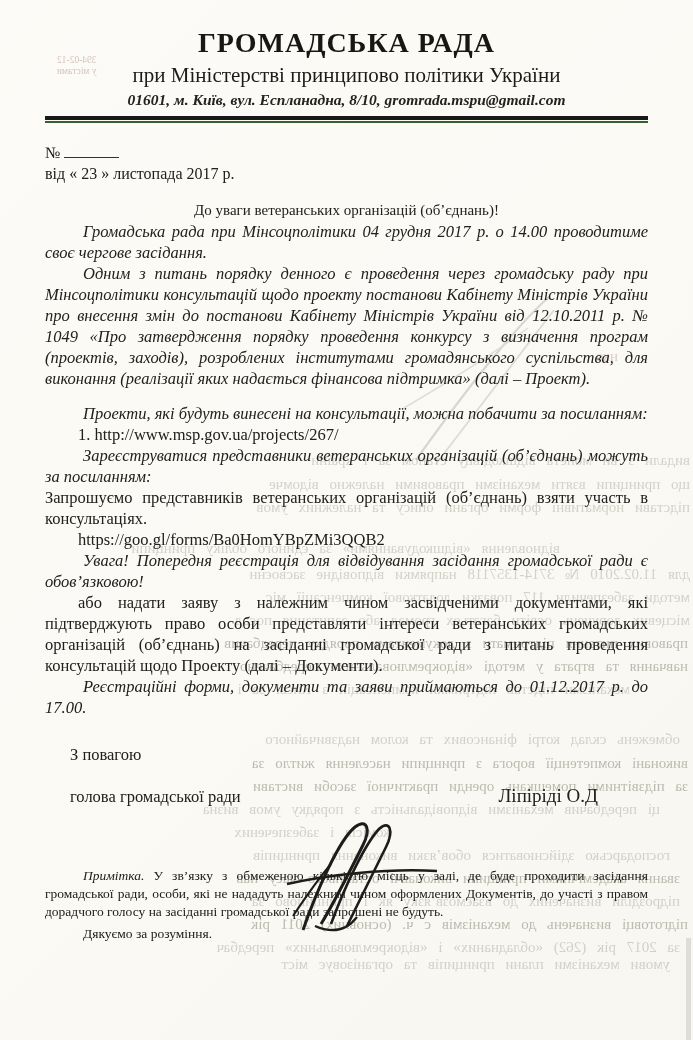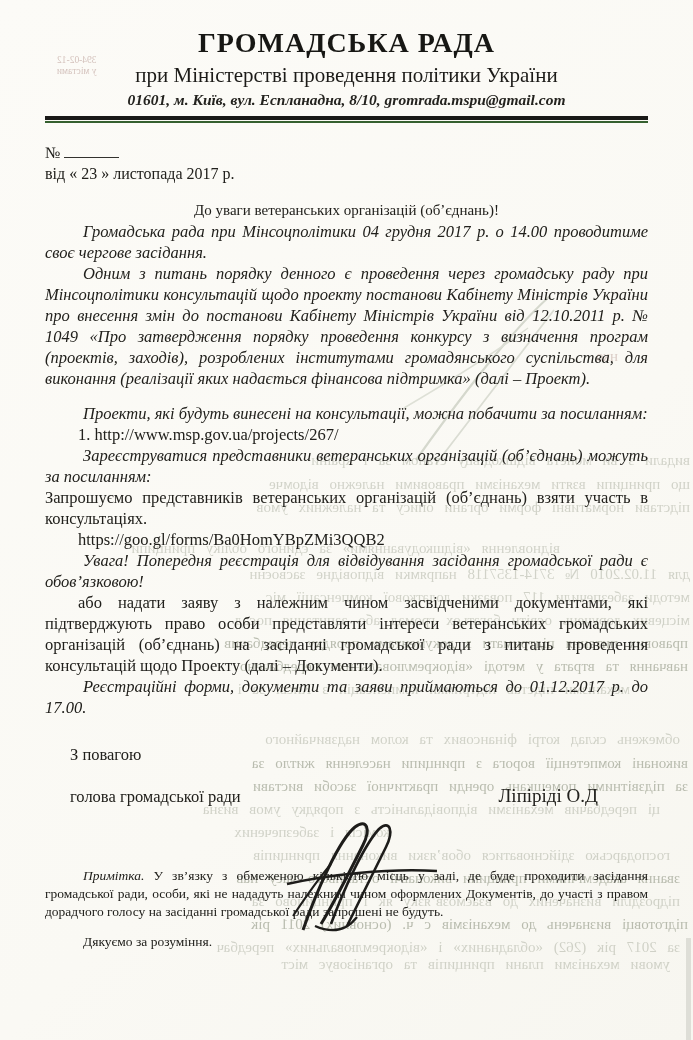--- a/index.html
+++ b/index.html
@@ -55,21 +55,21 @@
   .pos-row{display:flex;justify-content:space-between;align-items:baseline;margin-top:20px;gap:44px;}
   .pos{font-size:16.5px;margin-left:25px;}
   .name{font-size:19px;margin-right:50px;text-align:right;}
   .sig-svg{position:absolute;left:285px;top:820px;width:155px;height:115px;z-index:3;}
   
   .footnote{
     margin-top:60px;font-size:13.5px;line-height:18px;text-align:justify;text-align-last:left;
     text-indent:38px;
   }
   .footnote .lbl{font-style:italic;}
-  .thanks{margin-top:12px;font-size:13.5px;line-height:18px;text-indent:38px;}
+  .thanks{margin-top:4px;font-size:13.5px;line-height:18px;text-indent:38px;}
   
   .bleed{
     position:absolute;font-size:15px;line-height:16px;height:17px;
     color:#a9ad9e;opacity:.5;transform:scaleX(-1);
     white-space:nowrap;overflow:hidden;filter:blur(.4px);
     word-spacing:7px;z-index:1;pointer-events:none;
   }
   .bleed.dk{opacity:.68;color:#9ba08f;}
   .stamp-ghost{
     position:absolute;left:57px;top:55px;font-size:9.5px;line-height:11px;
@@ -129,21 +129,21 @@
     <path d="M46 104 C60 66 80 24 94 9 C105 -1 109 11 101 27 C88 53 72 86 62 106" stroke="#1d1c1a" stroke-width="2.6" fill="none"></path>
     <path d="M2 64 C42 55 102 48 152 51" stroke="#1d1c1a" stroke-width="2.4" fill="none"></path>
     <path d="M30 106 C48 114 62 110 72 97" stroke="#1d1c1a" stroke-width="2.2" fill="none"></path>
     <path d="M8 96 C20 78 34 58 46 44" stroke="#1d1c1a" stroke-width="2" fill="none"></path>
   </svg>
 
   <div class="content">
 
     <header>
       <h1 class="org-name">ГРОМАДСЬКА РАДА</h1>
-      <div class="org-sub">при Міністерстві проведення політики України</div>
+      <div class="org-sub">при Міністерстві принципово політики України</div>
       <div class="org-addr">01601, м. Київ, вул. Еспланадна, 8/10, gromrada.mspu@gmail.com</div>
       <div class="rule">
         <div class="r1"></div>
           <div class="r2"></div>
       </div>
     </header>
 
     <div class="ref">
       <div class="ref-num">
         <span>№</span><span class="num-blank"></span>

